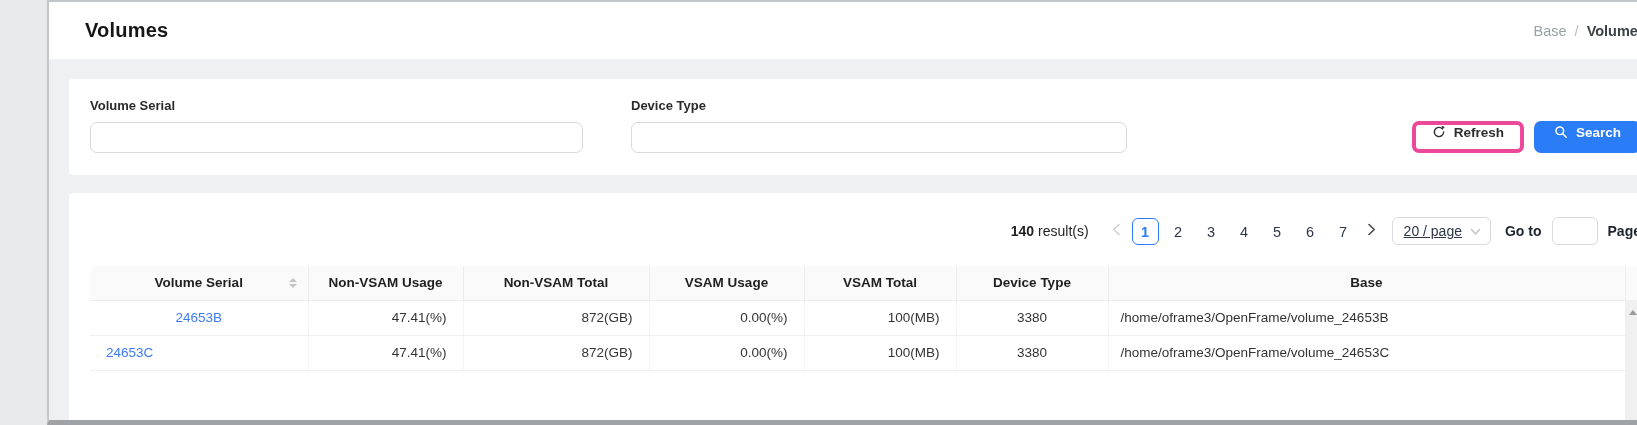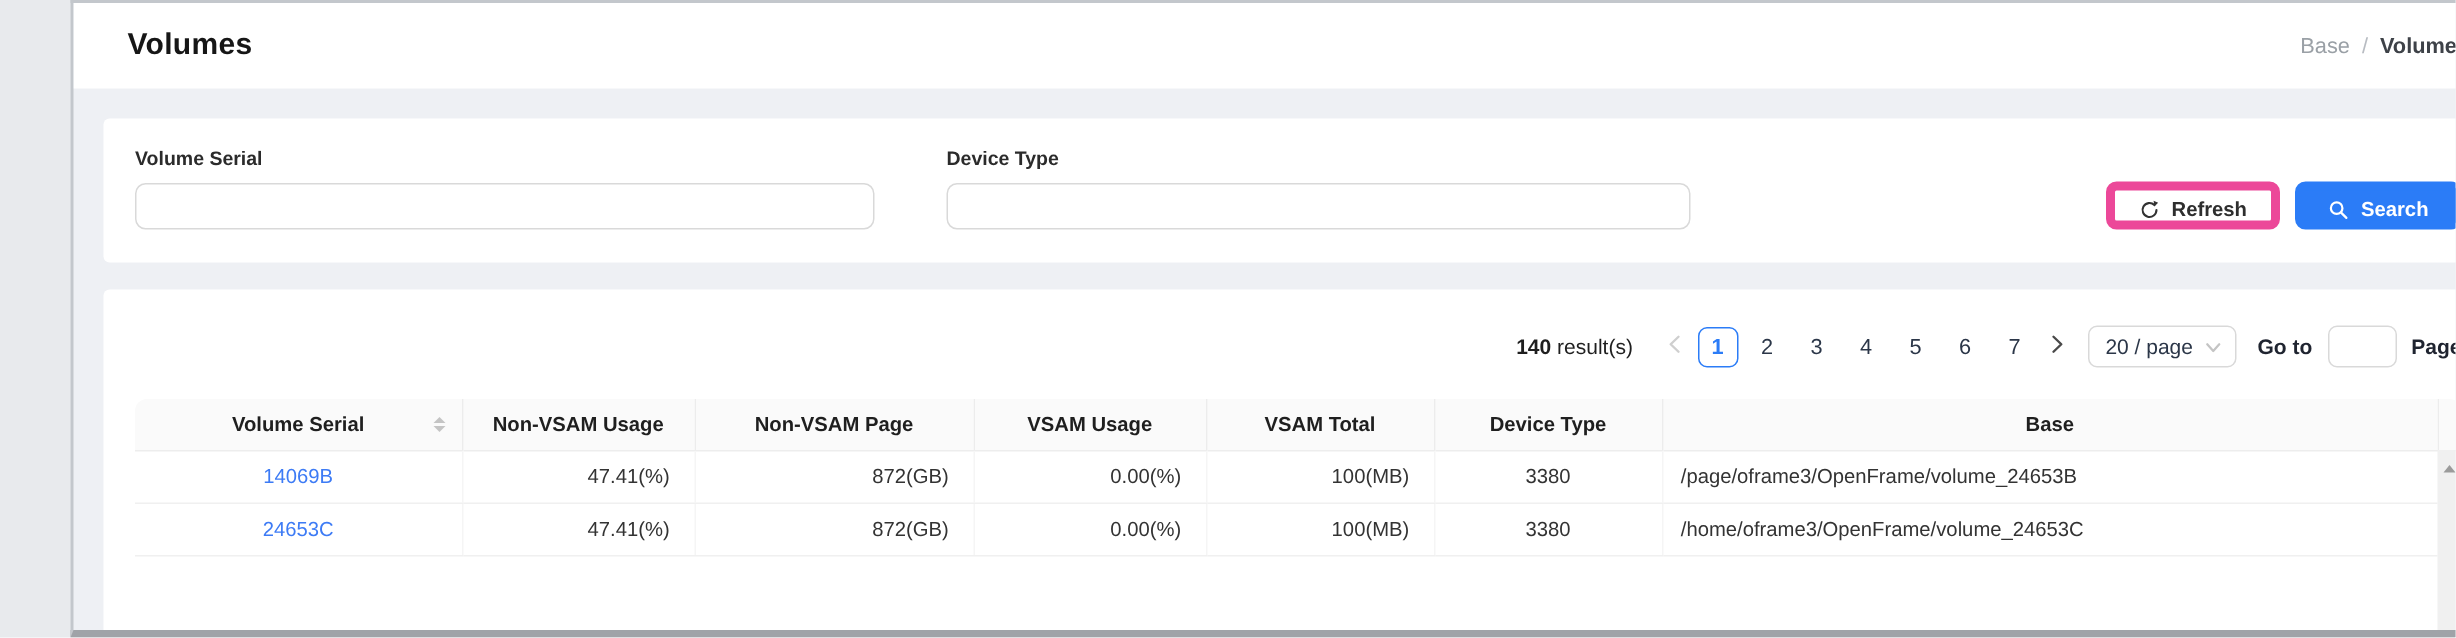--- a/index.html
+++ b/index.html
@@ -25,35 +25,35 @@
 
   
   .search-card { padding: 19px 21px 22px; display: flex; align-items: flex-end; }
   .field { display: flex; flex-direction: column; }
   .field label { font-size: 13px; font-weight: 600; color: #2b2b2b; margin-bottom: 9px; }
   .field input { height: 31px; border: 1px solid #d9d9d9; border-radius: 7px; outline: none; padding: 0 11px; font: 13.5px "Liberation Sans", sans-serif; color: #333; background: #fff; }
   .field-volume-serial input { width: 493px; }
   .field-device-type { margin-left: 48px; }
   .field-device-type input { width: 496px; }
   .actions { margin-left: auto; display: flex; gap: 10px; }
-  .btn { height: 32px; display: inline-flex; align-items: flex-end; gap: 8px; padding: 0 16px; border-radius: 7px; font-size: 13.5px; font-weight: 600; cursor: pointer; border: 6px solid #ec4899; background: #fff; color: #2e2e2e; }
+  .btn { height: 32px; display: inline-flex; align-items: flex-start; gap: 8px; padding: 0 16px; border-radius: 7px; font-size: 13.5px; font-weight: 600; cursor: pointer; border: 4px solid #ec4899; background: #fff; color: #2e2e2e; }
   .btn.primary { background: #2b7cf7; border-color: #2b7cf7; color: #fff; }
   .btn svg { display: block; }
 
   
   .table-card { margin-top: 18px; padding: 24px 21px 0; height: 260px; }
 
   .pagination { display: flex; align-items: center; justify-content: flex-end; height: 28px; margin-bottom: 21px; font-size: 14px; color: #1f2430; }
   .results { margin-right: 16px; color: #1f1f1f; }
   .results b { font-weight: 700; }
   .pg-chevron { width: 24px; height: 27px; display: inline-flex; align-items: center; justify-content: center; cursor: pointer; }
   .pg-chevron.disabled { cursor: default; }
   .pg-num { min-width: 27px; height: 27px; line-height: 27px; text-align: center; margin: 0 3px; font-size: 14.5px; color: #2b3648; cursor: pointer; border: 1px solid transparent; border-radius: 6px; }
   .pg-num.active { border-color: #2b7cf7; color: #2b7cf7; font-weight: 600; }
-  .pg-size { position: relative; height: 28px; line-height: 26px; border: 1px solid #d9d9d9; border-radius: 6px; padding: 0 28px 0 11px; margin: 0 14px 0 8px; color: #2b3648; cursor: pointer; background: #fff; }
+  .pg-size { position: relative; height: 28px; line-height: 26px; border: 1px solid #d9d9d9; border-radius: 6px; padding: 0 28px 0 11px; margin: 0 14px 0 8px; color: #2b3648; cursor: pointer; background: #fff; text-decoration: underline; }
   .pg-size svg { position: absolute; right: 9px; top: 10px; }
   .goto-label { margin-right: 10px; font-weight: 600; color: #1f2430; }
   .goto-input { width: 46px; height: 28px; border: 1px solid #d9d9d9; border-radius: 6px; outline: none; margin-right: 10px; padding: 0 8px; font: 14px "Liberation Sans", sans-serif; }
   .page-label { font-weight: 600; color: #1f2430; }
 
   
   .table-wrap { position: relative; height: 176px; overflow: hidden; }
   table { width: 100%; border-collapse: collapse; table-layout: fixed; }
   thead th { height: 34px; background: #fafafa; font-size: 13.5px; font-weight: 700; color: #1f1f1f; border-bottom: 1px solid #ededed; padding: 0 12px; position: relative; white-space: nowrap; }
   thead th + th { border-left: 1px solid #ececec; }
@@ -171,41 +171,41 @@
               <col>
               <col style="width:16px">
           </colgroup>
           <thead>
             <tr>
                 <th style="text-align: center;"><span>Volume Serial</span><span class="sort-icon">
                     <i class="up"></i>
                     <i class="dn"></i>
                   </span></th>
                 <th style="text-align: center;"><span>Non-VSAM Usage</span></th>
-                <th style="text-align: center;"><span>Non-VSAM Page</span></th>
+                <th style="text-align: center;"><span>Non-VSAM Total</span></th>
                 <th style="text-align: center;"><span>VSAM Usage</span></th>
                 <th style="text-align: center;"><span>VSAM Total</span></th>
                 <th style="text-align: center;"><span>Device Type</span></th>
                 <th style="text-align: center;"><span>Base</span></th>
                 <th class="scroll-spacer"></th>
               </tr>
           </thead>
           <tbody>
               <tr>
-                <td style="text-align: center;"><a class="vol-link">14069B</a></td>
+                <td style="text-align: center;"><a class="vol-link">24653B</a></td>
                 <td style="text-align: right;">47.41(%)</td>
                 <td style="text-align: right;">872(GB)</td>
                 <td style="text-align: right;">0.00(%)</td>
                 <td style="text-align: right;">100(MB)</td>
                 <td style="text-align: center;">3380</td>
-                <td class="path-cell" style="text-align: left;">/page/oframe3/OpenFrame/volume_24653B</td>
+                <td class="path-cell" style="text-align: left;">/home/oframe3/OpenFrame/volume_24653B</td>
                 <td class="scroll-cell"></td>
               </tr>
               <tr>
-                <td style="text-align: center;"><a class="vol-link">24653C</a></td>
+                <td style="text-align: left;"><a class="vol-link">24653C</a></td>
                 <td style="text-align: right;">47.41(%)</td>
                 <td style="text-align: right;">872(GB)</td>
                 <td style="text-align: right;">0.00(%)</td>
                 <td style="text-align: right;">100(MB)</td>
                 <td style="text-align: center;">3380</td>
                 <td class="path-cell" style="text-align: left;">/home/oframe3/OpenFrame/volume_24653C</td>
                 <td class="scroll-cell"></td>
               </tr>
             </tbody>
         </table>

